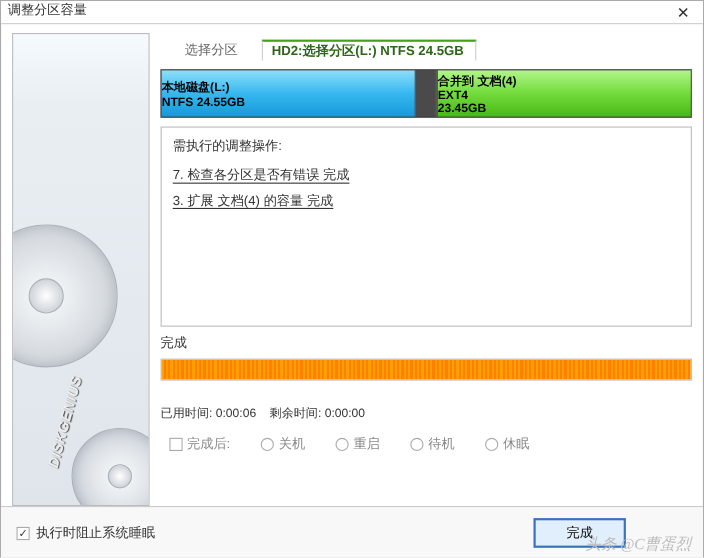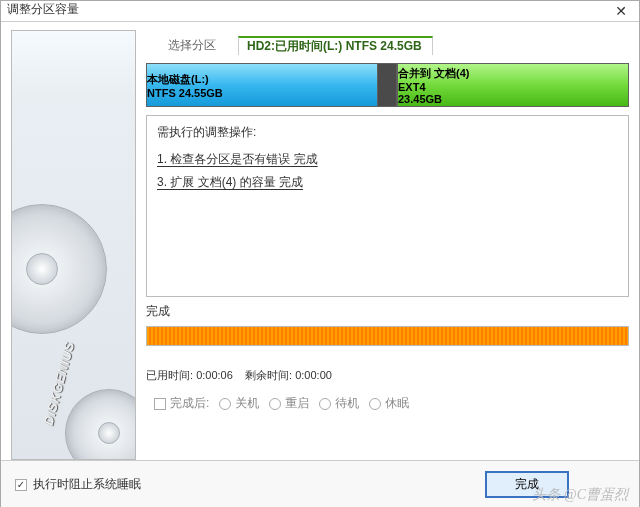--- a/index.html
+++ b/index.html
@@ -175,21 +175,21 @@
       margin-top: 6px;
       background: repeating-linear-gradient(90deg, #ffa000 0px, #ffa000 2px, #ff7f00 2px, #ff7f00 4px);
     }
     .times {
       margin-top: 22px;
       font-size: 11px;
       color: #333;
     }
     .optsrow {
       display: flex; align-items: center;
-      gap: 10px;
+      gap: 28px;
       margin-top: 12px;
       color: #888;
       font-size: 12px;
       padding-left: 8px;
     }
     .optsrow label { display: flex; align-items: center; gap: 4px; }
     .radio { width: 12px; height: 12px; border: 1px solid #aaa; border-radius: 50%; display: inline-block; }
     .checkbox { width: 12px; height: 12px; border: 1px solid #aaa; display: inline-flex; align-items: center; justify-content: center; font-size: 10px; background: #fff; }
     .footer {
       border-top: 1px solid #ccc;
@@ -236,40 +236,40 @@
         <div class="platter"></div>
         <div class="disk-label">DISKGENIUS</div>
         <div class="platter2"></div>
       </div>
     </div>
 
     <div class="rightpane">
 
       <div class="tabbar">
         <div class="tab">选择分区</div>
-        <div class="tab tab-active">HD2:已用时间(L:) NTFS 24.5GB</div>
+        <div class="tab tab-active">HD2:选择分区(L:) NTFS 24.5GB</div>
       </div>
 
       <div class="tabpane">
         <div class="partbar">
           <div class="part">
             <span class="bold">本地磁盘(L:)</span>
             <span class="bold">NTFS 24.55GB</span>
           </div>
           <div class="gap"></div>
           <div class="part green">
             <span class="bold">合并到 文档(4)</span>
             <span class="bold">EXT4</span>
             <span class="bold">23.45GB</span>
           </div>
         </div>
 
         <div class="stepsbox">
           <div class="steps-title">需执行的调整操作:</div>
-          <div class="step-line under">1. 检查各分区是否有错误    完成</div>
+          <div class="step-line under">7. 检查各分区是否有错误    完成</div>
           <div class="step-line under">3. 扩展 文档(4) 的容量    完成</div>
         </div>
 
         <div class="donerow">完成</div>
 
         <div class="progresswrap"></div>
 
         <div class="times">
           <span>已用时间:</span>
           <span>0:00:06</span>

